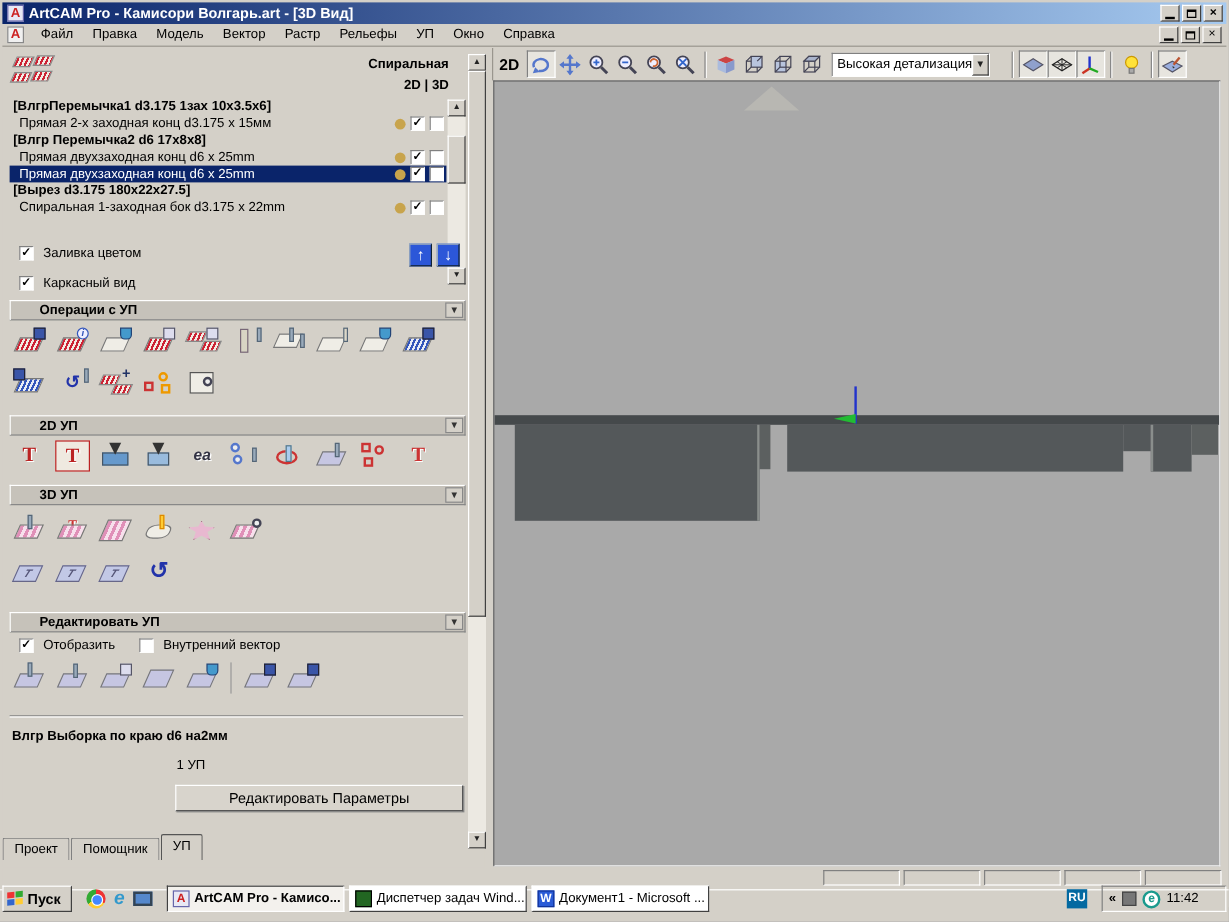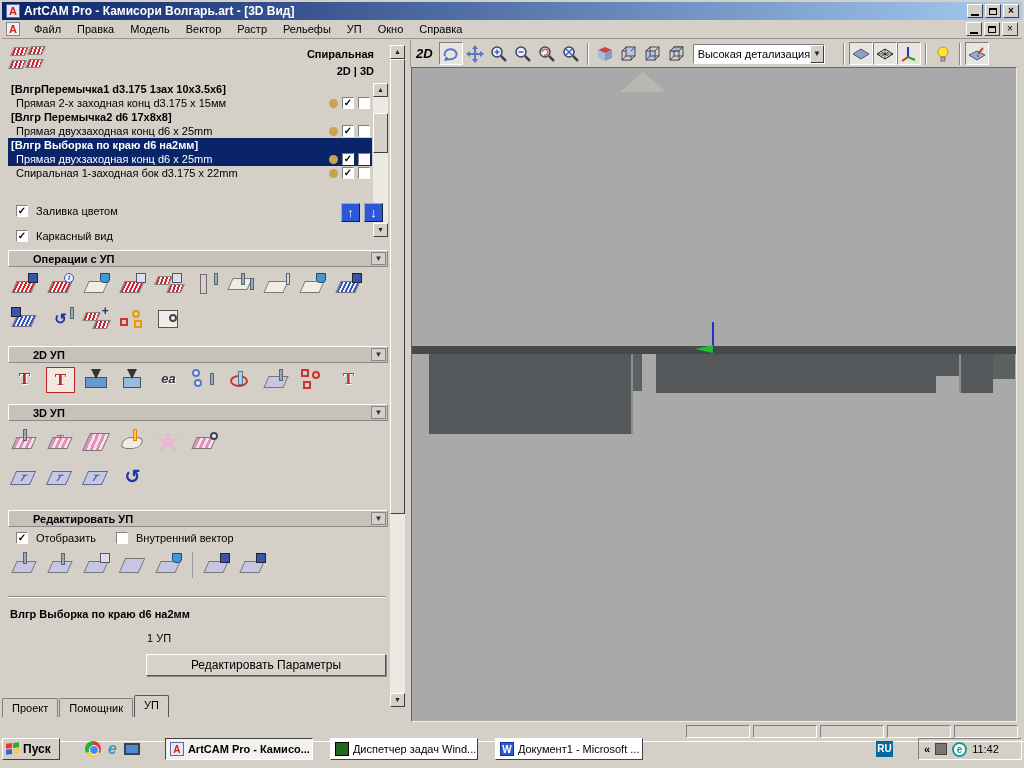--- a/index.html
+++ b/index.html
@@ -112,21 +112,21 @@
   .pan-scroll .sbtn.dn { position:absolute; bottom:0; }
 
   .tabs { position:absolute; left:0; top:655px; height:22px; display:flex; align-items:flex-end; }
   .tab { height:19px; background:#d4d0c8; border:1px solid #808080; border-bottom:none;
     border-radius:2px 2px 0 0; padding:3px 9px 0 9px; margin-right:1px; }
   .tab.active { height:22px; border-color:#555; font-weight:normal; background:#d4d0c8; z-index:2; }
 
   
   .vtb { position:absolute; left:410px; top:40px; width:612px; height:27px; background:#d4d0c8;
     display:flex; align-items:center; border-left:1px solid #9a968e; }
-  .vtb .lbl2d { font-weight:bold; font-size:13px; padding:0 6px 0 5px;font-style:italic; }
+  .vtb .lbl2d { font-weight:bold; font-size:13px; padding:0 6px 0 5px; }
   .tbtn { width:24px; height:23px; display:flex; align-items:center; justify-content:center; }
   .tbtn.pressed { border:1px solid; border-color:#808080 #fff #fff #808080; background:#e7e5df; }
   .tsep { width:2px; height:22px; border-left:1px solid #888; border-right:1px solid #fff; margin:0 4px; }
   .combo { width:132px; height:20px; background:#fff; border:1px solid; border-color:#808080 #fff #fff #808080;
     display:flex; align-items:center; margin-left:4px; }
   .combo .cval { flex:1; padding-left:4px; white-space:nowrap; font-size:11px; }
   .combo .cbtn { width:16px; height:18px; background:#d4d0c8; border:1px solid; border-color:#fff #404040 #404040 #fff;
     font-size:8px; text-align:center; line-height:16px; color:#222; }
 
   
@@ -139,21 +139,21 @@
   .axis-g { position:absolute; left:283px; top:277px; width:0; height:0; border-top:4px solid transparent;
     border-bottom:4px solid transparent; border-right:18px solid #2b3; }
 
   
   .statusbar { position:absolute; left:2px; top:723px; width:1020px; height:17px; background:#d4d0c8;
     display:flex; align-items:center; justify-content:flex-end; gap:3px; padding-right:4px; }
   .pane { width:64px; height:13px; border:1px solid; border-color:#808080 #fff #fff #808080; }
 
   
   .taskbar { position:absolute; left:0; top:741px; width:1024px; height:15px; background:#d4d0c8;
-    border-top:1px solid #fff; display:flex; align-items:center; gap:17px; padding:0 2px; }
+    border-top:1px solid #fff; display:flex; align-items:center; gap:4px; padding:0 2px; }
   .startbtn { width:58px; height:22px; background:#d4d0c8; border:1px solid; border-color:#fff #404040 #404040 #fff;
     display:flex; align-items:center; gap:3px; padding-left:3px; font-weight:bold; font-size:12px; }
   .flag { width:14px; height:12px; display:grid; grid-template-columns:6px 6px; grid-template-rows:5px 5px;
     gap:1px; transform:skewY(-6deg); }
   .flag i:nth-child(1){background:#e33;} .flag i:nth-child(2){background:#3a3;}
   .flag i:nth-child(3){background:#36c;} .flag i:nth-child(4){background:#fc3;}
   .ql { display:flex; align-items:center; gap:7px; padding:0 8px; }
   .chrome { width:16px; height:16px; border-radius:50%;
     background:conic-gradient(#e33 0 33%,#fc3 33% 66%,#3a3 66% 100%); position:relative; }
   .chrome::after { content:""; position:absolute; left:4px; top:4px; width:8px; height:8px; border-radius:50%;
@@ -243,30 +243,30 @@
       <span class="tp-label">[Влгр Перемычка2 d6 17x8x8]</span>
     </div>
     <div class="tp-row tool">
       <span class="tp-label">Прямая двухзаходная конц d6 x 25mm</span>
       <span class="tp-right">
         <span class="dot"></span>
         <span class="cbx">✓</span>
         <span class="cbx"></span>
       </span>
     </div>
-    <div class="tp-row group sel">
-      <span class="tp-label">[Влгр Выборка по краю d6 на2мм]</span>
-    </div>
     <div class="tp-row tool sel">
       <span class="tp-label">Прямая двухзаходная конц d6 x 25mm</span>
       <span class="tp-right">
         <span class="dot"></span>
         <span class="cbx">✓</span>
         <span class="cbx"></span>
       </span>
+    </div>
+    <div class="tp-row group">
+      <span class="tp-label">[Вырез d3.175 180x22x27.5]</span>
     </div>
     <div class="tp-row tool">
       <span class="tp-label">Спиральная 1-заходная бок d3.175 x 22mm</span>
       <span class="tp-right">
         <span class="dot"></span>
         <span class="cbx">✓</span>
         <span class="cbx"></span>
       </span>
     </div>
   </div>

